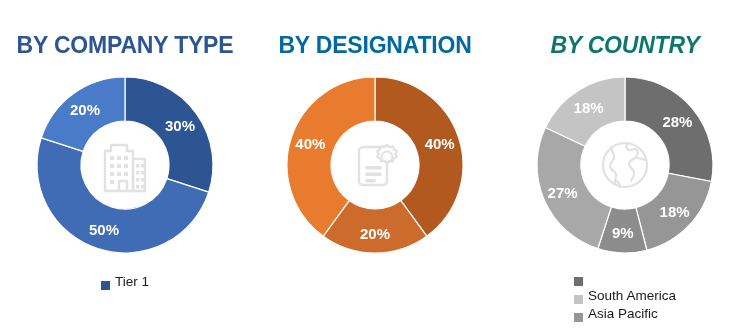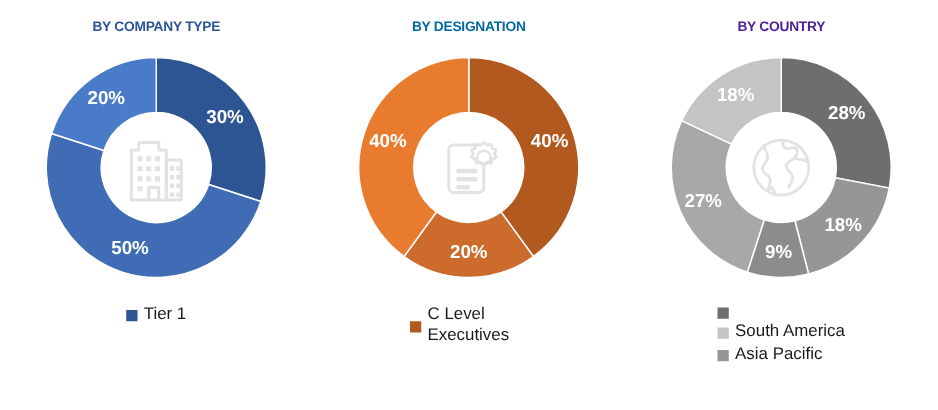--- a/index.html
+++ b/index.html
@@ -24,25 +24,25 @@
   }
   .panel {
     position: relative;
     width: 250px;
     height: 328px;
     display: flex;
     flex-direction: column;
     align-items: center;
   }
   .panel-title {
-    font-size: 11px;
+    font-size: 23px;
     font-weight: bold;
     letter-spacing: -0.2px;
     text-align: right;
-    margin-top: 16px;
+    margin-top: 32px;
     margin-bottom: 4px;
     white-space: nowrap;
   }
   .donut-wrap {
     position: relative;
     width: 200px;
     height: 200px;
     margin-top: 2px;
   }
   .donut-svg {
@@ -73,21 +73,21 @@
     flex-direction: column;
     align-items: flex-start;
     gap: 1px;
   }
   .legend.centered {
     align-items: center;
   }
   .legend-row {
     display: flex;
     flex-direction: row;
-    align-items: center;
+    align-items: flex-end;
     gap: 5px;
     font-size: 13.5px;
     color: #1a1a1a;
     line-height: 17px;
   }
   .legend-swatch {
     width: 9px;
     height: 9px;
     margin-top: 4px;
     flex: 0 0 auto;
@@ -185,30 +185,24 @@
         <g fill="#E2E2E2">
           <rect x="22" y="33" width="17" height="3.6" rx="1.8"></rect>
           <rect x="22" y="39.5" width="17" height="3.6" rx="1.8"></rect>
           <rect x="22" y="46" width="11" height="3.6" rx="1.8"></rect>
         </g>
         <path d="M44 12 l2.6 2.1 3.2 -0.9 1.1 3.2 3 1.5 -1.5 3 1.5 3 -3 1.5 -1.1 3.2 -3.2 -0.9 -2.6 2.1 -2.6 -2.1 -3.2 0.9 -1.1 -3.2 -3 -1.5 1.5 -3 -1.5 -3 3 -1.5 1.1 -3.2 3.2 0.9 Z" fill="#ffffff" stroke="#E2E2E2" stroke-width="2.2" stroke-linejoin="round"></path>
         <circle cx="44" cy="24" r="5.5" fill="none" stroke="#E2E2E2" stroke-width="2"></circle>
       </svg>
     </div>
 
-    <div class="legend centered">
-        <div class="legend-row">
-          <span class="legend-swatch" style="background: rgb(178, 89, 31);"></span>
-          <span class="legend-text wide">C Level Executives</span>
-        </div>
-      </div>
   </div>
 
   <div class="panel">
-    <div class="panel-title" style="color: #4c1d95;">BY COUNTRY</div>
+    <div class="panel-title" style="color: #0f766e; font-style: italic;">BY COUNTRY</div>
 
     <div class="donut-wrap">
       <svg class="donut-svg" viewBox="0 0 200 200">
         <g>
             <path d="M 100 12 A 88 88 0 0 1 186.44127806412462 116.48955568354378 L 143.2206390320623 108.24477784177189 A 44 44 0 0 0 100 56 Z" fill="#6E6E6E" stroke="#ffffff" stroke-width="1.2"></path>
             <path d="M 186.44127806412462 116.48955568354378 A 88 88 0 0 1 121.88471007050724 185.23531817931953 L 110.94235503525361 142.61765908965975 A 44 44 0 0 0 143.2206390320623 108.24477784177189 Z" fill="#969696" stroke="#ffffff" stroke-width="1.2"></path>
             <path d="M 121.88471007050724 185.23531817931953 A 88 88 0 0 1 72.80650449500459 183.69297343397352 L 86.4032522475023 141.84648671698676 A 44 44 0 0 0 110.94235503525361 142.61765908965975 Z" fill="#8C8C8C" stroke="#ffffff" stroke-width="1.2"></path>
             <path d="M 72.80650449500459 183.69297343397352 A 88 88 0 0 1 20.375219382990267 62.53142234227364 L 60.18760969149513 81.26571117113681 A 44 44 0 0 0 86.4032522475023 141.84648671698676 Z" fill="#A8A8A8" stroke="#ffffff" stroke-width="1.2"></path>
             <path d="M 20.375219382990267 62.53142234227364 A 88 88 0 0 1 99.99999999999999 12 L 99.99999999999999 56 A 44 44 0 0 0 60.18760969149513 81.26571117113681 Z" fill="#C4C4C4" stroke="#ffffff" stroke-width="1.2"></path>
           </g>

